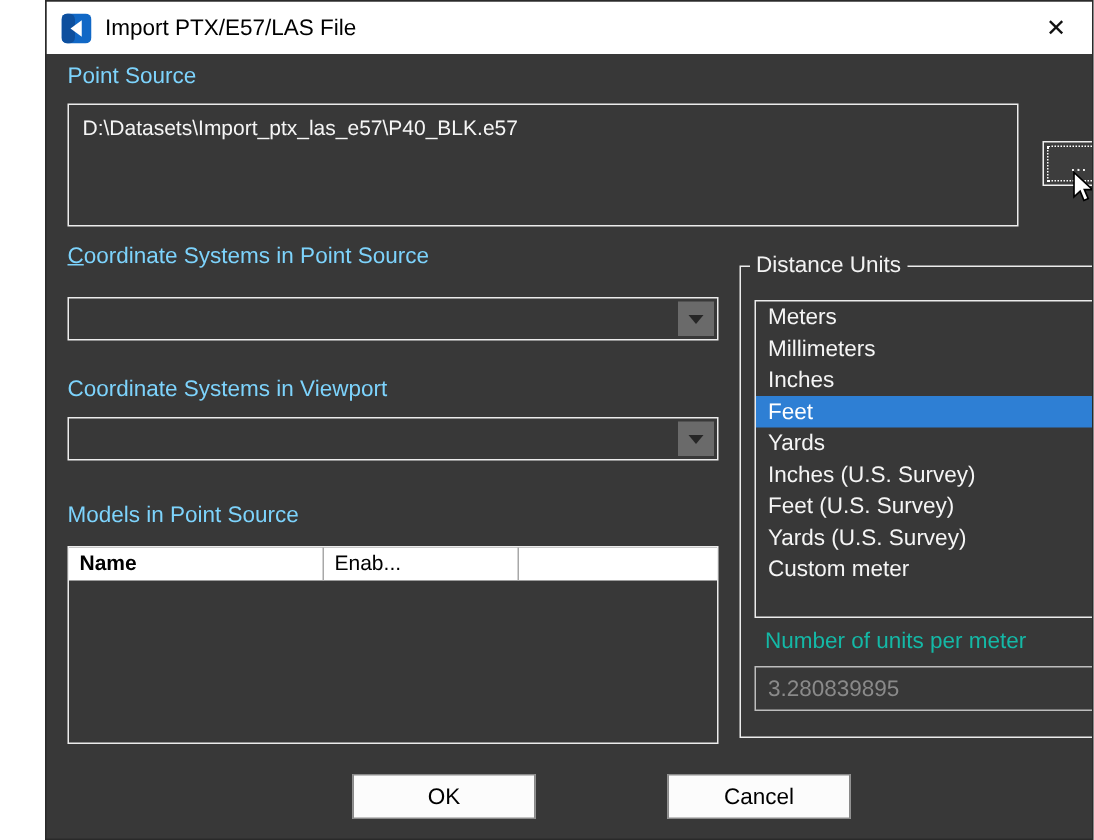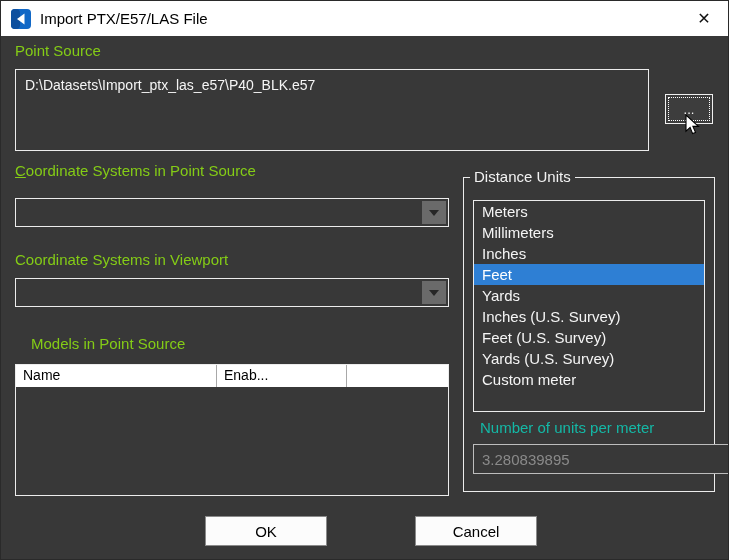--- a/index.html
+++ b/index.html
@@ -7,37 +7,38 @@
   body {
     width: 729px; height: 560px;
     font-family: "Liberation Sans", sans-serif;
     position: relative;
   }
   .dialog {
     position: absolute; inset: 0;
     background: var(--dialog-bg, #383838);
     border: 1px solid #2a2a2a;
     overflow: hidden;
+    margin-left: 30px;
   }
   
   .titlebar {
     position: absolute; left: 0; top: 0; right: 0; height: 35px;
     background: #ffffff;
     display: flex; align-items: center;
     padding: 0 10px 0 10px;
   }
   .app-icon { width: 20px; height: 20px; margin-right: 9px; flex: 0 0 auto; }
   .win-title { font-size: 15px; color: #000000; }
   .close-btn {
     margin-left: auto; width: 28px; height: 28px;
     display: flex; align-items: center; justify-content: center;
     font-size: 16px; color: #111111; cursor: default;
   }
   
-  .lbl { position: absolute; color: #84cc16; font-size: 15px; white-space: nowrap; }
+  .lbl { position: absolute; color: #7dd3fc; font-size: 15px; white-space: nowrap; }
   .mnemonic::first-letter { text-decoration: underline; }
   
   .pathbox {
     position: absolute; left: 14px; top: 68px; width: 634px; height: 82px;
     border: 1px solid #ececec; background: var(--dialog-bg, #383838);
     padding: 7px 9px; font-size: 14px; color: #f5f5f5;
     overflow: hidden;
   }
   .browse-btn {
     position: absolute; left: 664px; top: 93px; width: 48px; height: 30px;
@@ -64,21 +65,21 @@
   }
   .combo-1 { left: 14px; top: 197px; }
   .combo-2 { left: 14px; top: 277px; }
   
   .models-table {
     position: absolute; left: 14px; top: 363px; width: 434px; height: 132px;
     border: 1px solid #ececec; background: var(--dialog-bg, #383838);
   }
   .table-header { display: flex; height: 22px; background: #ffffff; color: #000; font-size: 14px; }
   .th { padding: 2px 0 0 7px; border-right: 1px solid #a8a8a8; overflow: hidden; white-space: nowrap; }
-  .th-name { width: 201px; }
+  .th-name { width: 170px; font-weight: bold; }
   .th-enabled { width: 130px; }
   .th-fill { flex: 1; border-right: none; }
   
   .group {
     position: absolute; left: 462px; top: 176px; width: 252px; height: 315px;
     border: 1px solid #ececec;
   }
   .group-label {
     position: absolute; top: -10px; left: 6px;
     background: var(--dialog-bg, #383838);
@@ -146,21 +147,21 @@
   </div>
 
   <span class="lbl" style="left:14px; top:250px;">Coordinate Systems in Viewport</span>
   <div class="combo combo-2">
     <span class="value"></span>
     <span class="combo-arrow">
         <span class="tri"></span>
       </span>
   </div>
 
-  <span class="lbl" style="left:30px; top:334px;">Models in Point Source</span>
+  <span class="lbl" style="left:14px; top:334px;">Models in Point Source</span>
   <div class="models-table">
     <div class="table-header">
       <div class="th th-name">Name</div>
       <div class="th th-enabled">Enab...</div>
       <div class="th th-fill"></div>
     </div>
   </div>
 
   <div class="group">
     <span class="group-label">Distance Units</span>

